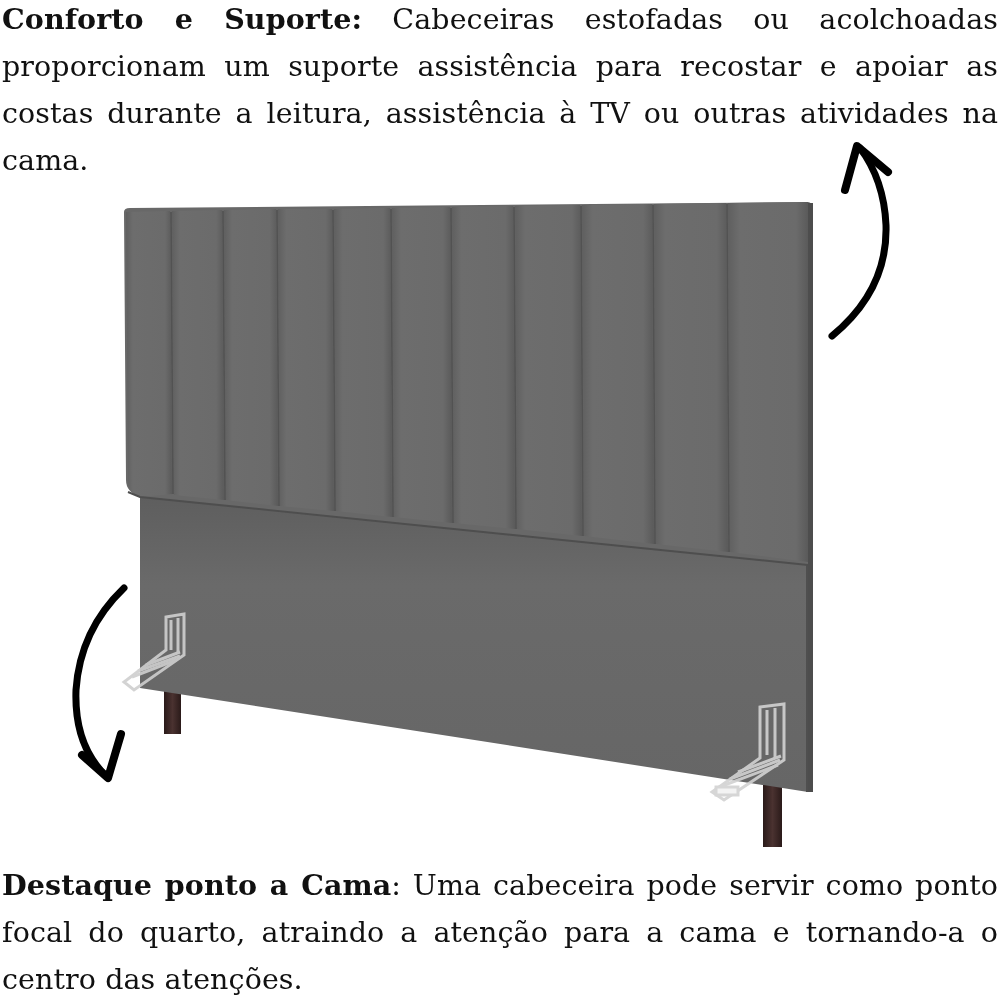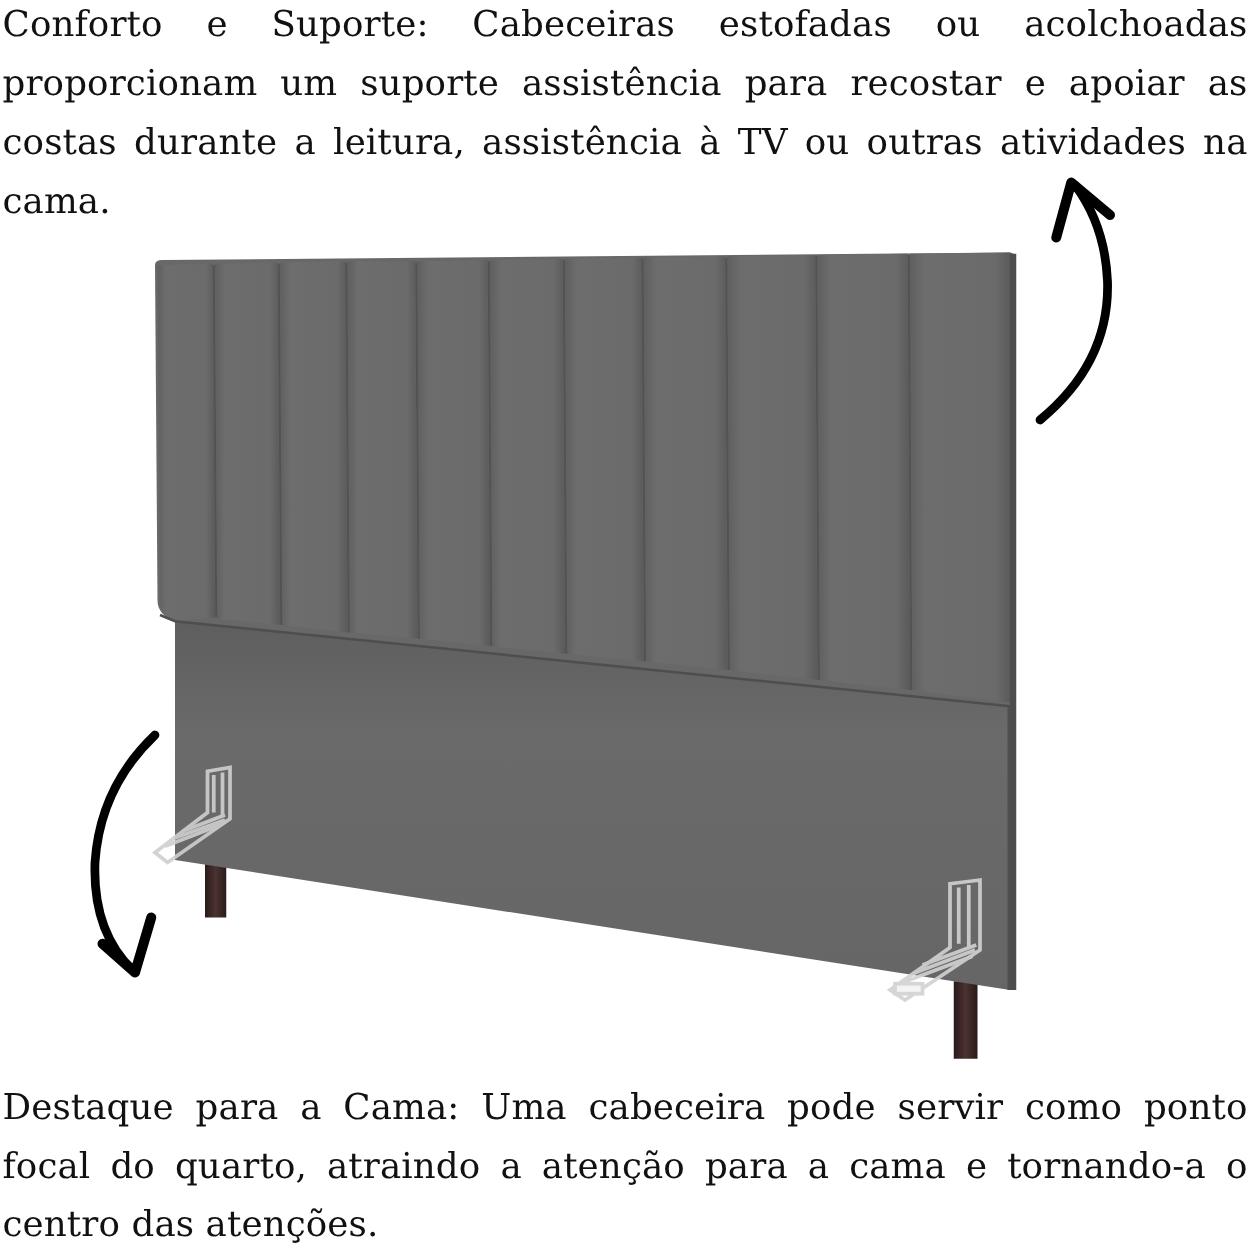--- a/index.html
+++ b/index.html
@@ -3,21 +3,21 @@
   <meta charset="utf-8">
   <style>
     html, body { margin: 0; padding: 0; background: #ffffff; }
     body { width: 1000px; height: 1000px; position: relative; overflow: hidden;
            font-family: "DejaVu Serif", "Liberation Serif", serif; color: #111111; }
     .para {
       position: absolute; left: 2px; width: 996px;
       font-size: 28.5px; line-height: 47px; text-align: justify;
       letter-spacing: 0.1px; margin: 0;
     }
-    .para b { font-weight: normal; margin-top: 19px; }
+    .para b { font-weight: bold; margin-top: 19px; }
     #para-top { top: -4px; text-align-last: left; }
     #para-bottom { top: 862px; text-align-last: left; }
     .figure { position: absolute; left: 0; top: 0; width: 1000px; height: 1000px; pointer-events: none; }
     .figure svg { position: absolute; left: 0; top: 0; }
   </style>
 </head>
 <body>
 
 <p id="para-top" class="para"><b>Conforto e Suporte:</b><span> Cabeceiras estofadas ou acolchoadas proporcionam um suporte assistência para recostar e apoiar as costas durante a leitura, assistência à TV ou outras atividades na cama.</span></p>
 
@@ -107,13 +107,13 @@
       <path d="M832 336 Q888 290 886 225 Q884 180 860 148" stroke-width="7"></path>
       <path d="M845 190 L857 146 L888 172" stroke-width="8"></path>
     </g>
     <g fill="none" stroke="#000000" stroke-linecap="round" stroke-linejoin="round">
       <path d="M124 588 Q80 630 76 690 Q74 745 106 776" stroke-width="7"></path>
       <path d="M82 755 L108 778 L121 734" stroke-width="8"></path>
     </g>
   </svg>
 </div>
 
-<p id="para-bottom" class="para"><b>Destaque para a Cama</b><span>: Uma cabeceira pode servir como ponto focal do quarto, atraindo a atenção para a cama e tornando-a o centro das atenções.</span></p>
+<p id="para-bottom" class="para"><b>Destaque ponto a Cama</b><span>: Uma cabeceira pode servir como ponto focal do quarto, atraindo a atenção para a cama e tornando-a o centro das atenções.</span></p>
 
 </body></html>

